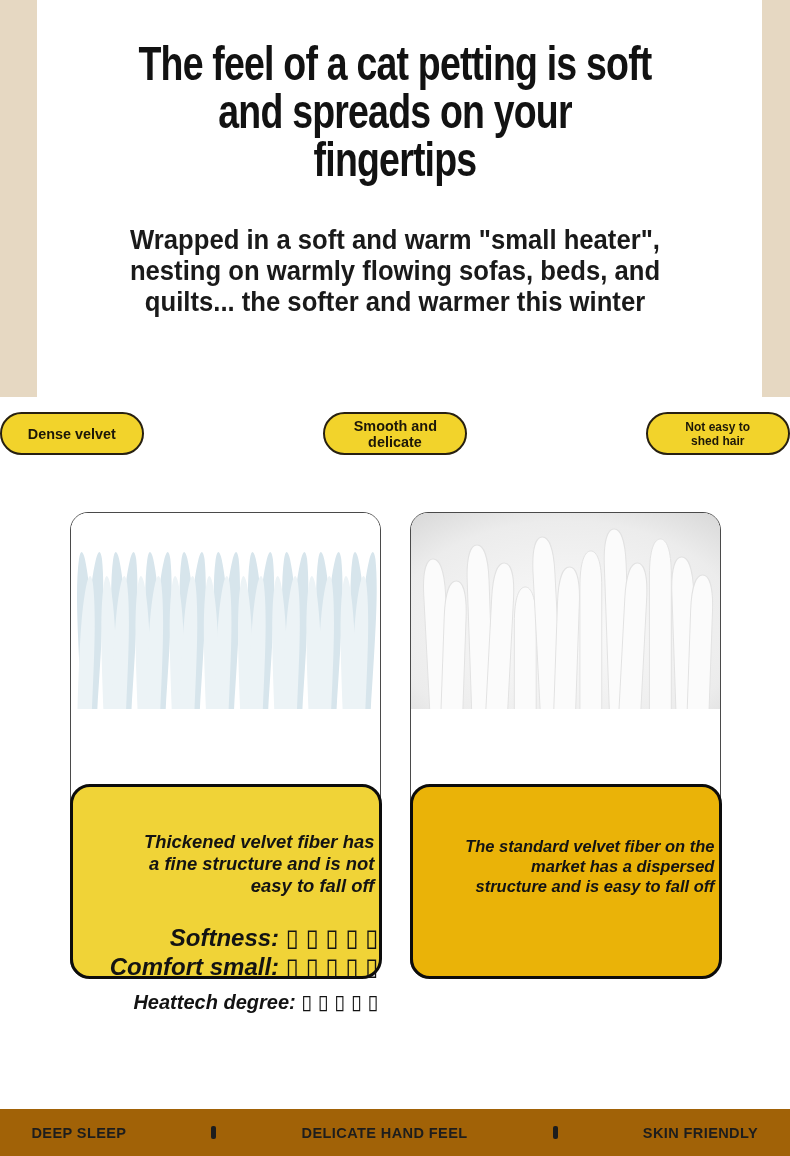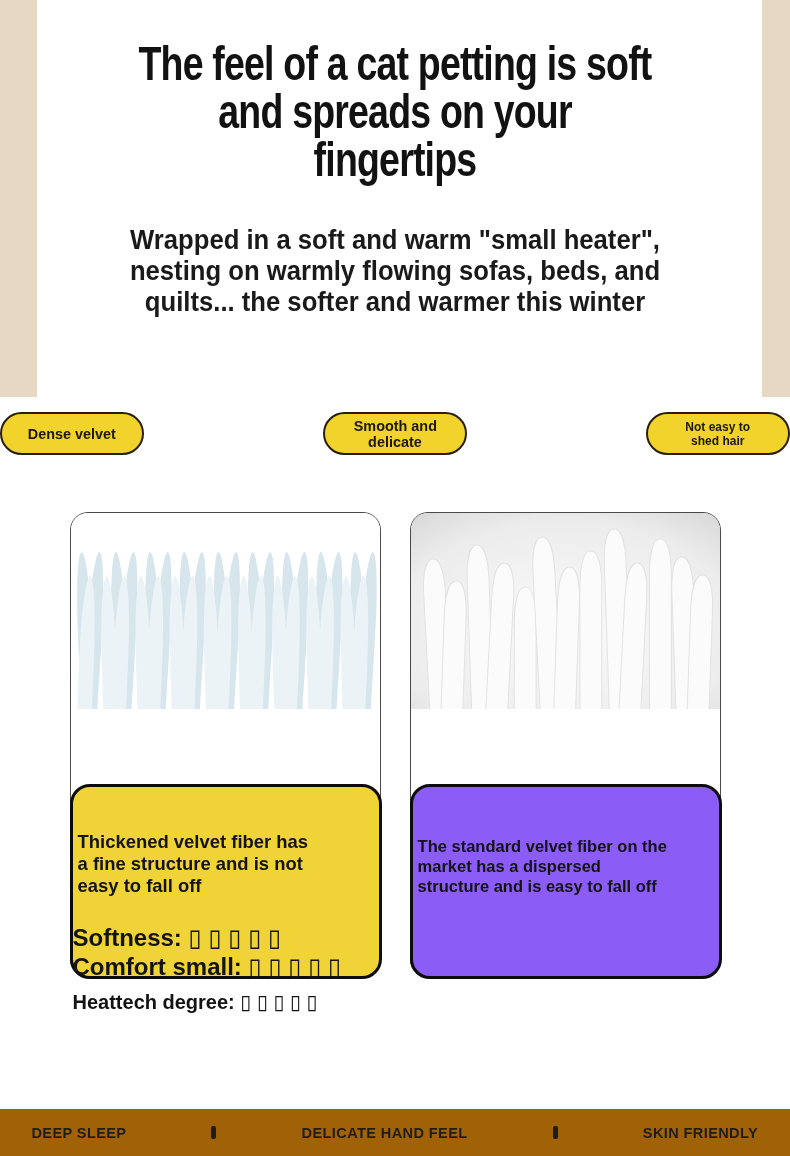--- a/index.html
+++ b/index.html
@@ -30,23 +30,23 @@
 
   
   .card{position:absolute;top:512px;width:311px;height:466px;background:#ffffff;
         border:1.5px solid #4a4a4a;border-radius:18px;box-sizing:border-box;}
   .card-left{left:70px;}
   .card-right{left:410px;}
   .fibers{position:absolute;top:0;left:0;right:0;height:196px;overflow:hidden;border-radius:17px 17px 0 0;}
   .fibers svg{display:block;width:100%;height:100%;}
 
   .panel{position:absolute;left:-1.5px;right:-1.5px;bottom:-1.5px;height:195px;box-sizing:border-box;
-         border:3px solid #0c0c0c;border-radius:20px;text-align:left;}
+         border:3px solid #0c0c0c;border-radius:20px;text-align:right;font-style:italic;}
   .panel-yellow{background:#f0d337;}
-  .panel-gray{background:#8b5cf6;}
+  .panel-gray{background:#eab308;}
 
   .panel .heading{font-weight:bold;color:#131313;}
   .panel-yellow .heading{margin-top:44px;font-size:19px;line-height:22px;}
   .panel-gray .heading{margin-top:50px;font-size:17px;line-height:20px;}
   .heading .line{display:block;transform:scaleX(0.97);white-space:nowrap;}
 
   .stats{margin-top:26px;font-weight:bold;color:#131313;}
   .stat-large{font-size:24px;line-height:29px;white-space:nowrap;}
   .stat-small{font-size:20px;line-height:26px;margin-top:8px;white-space:nowrap;}
 

